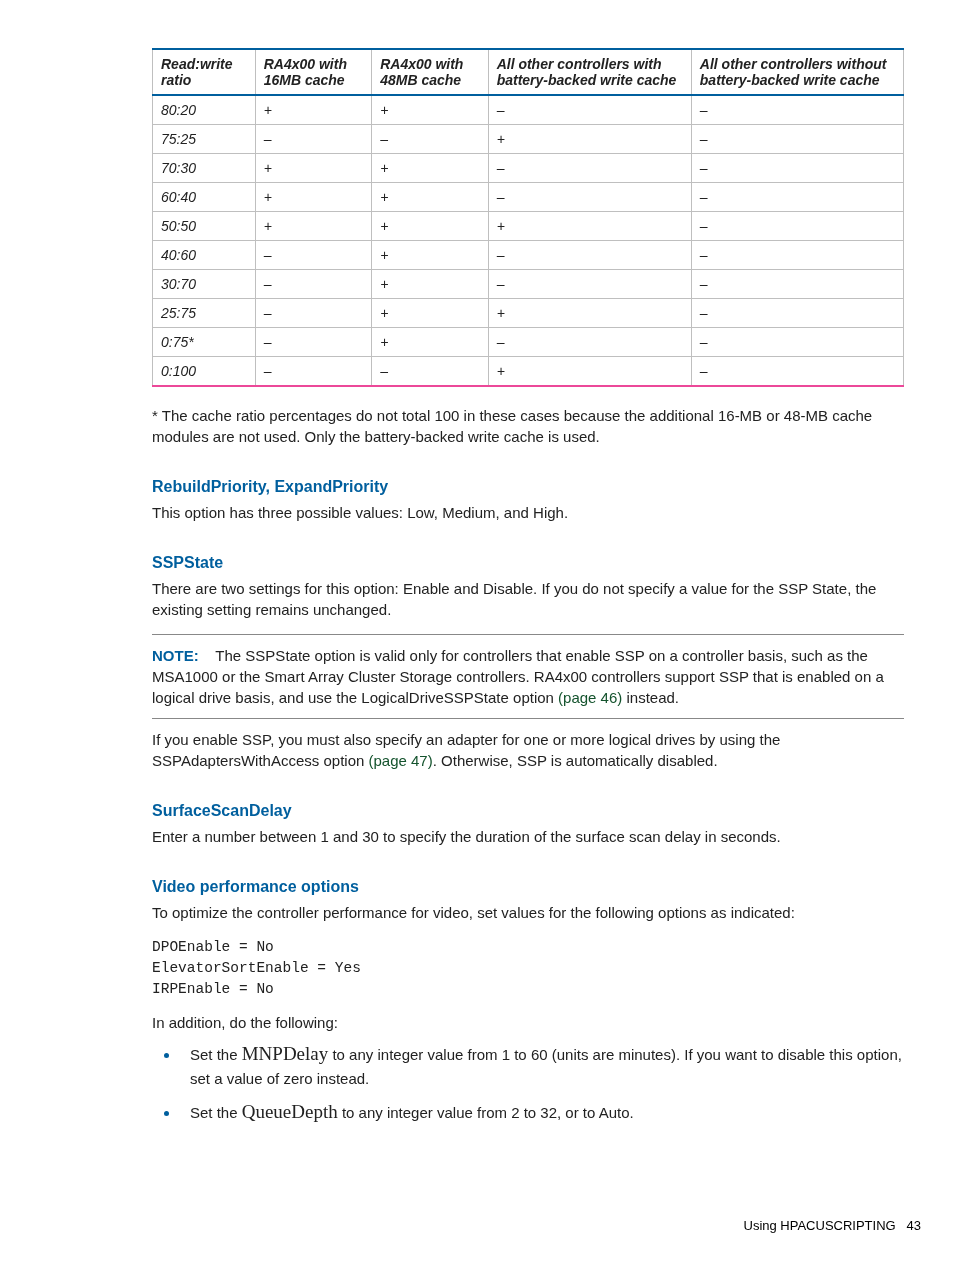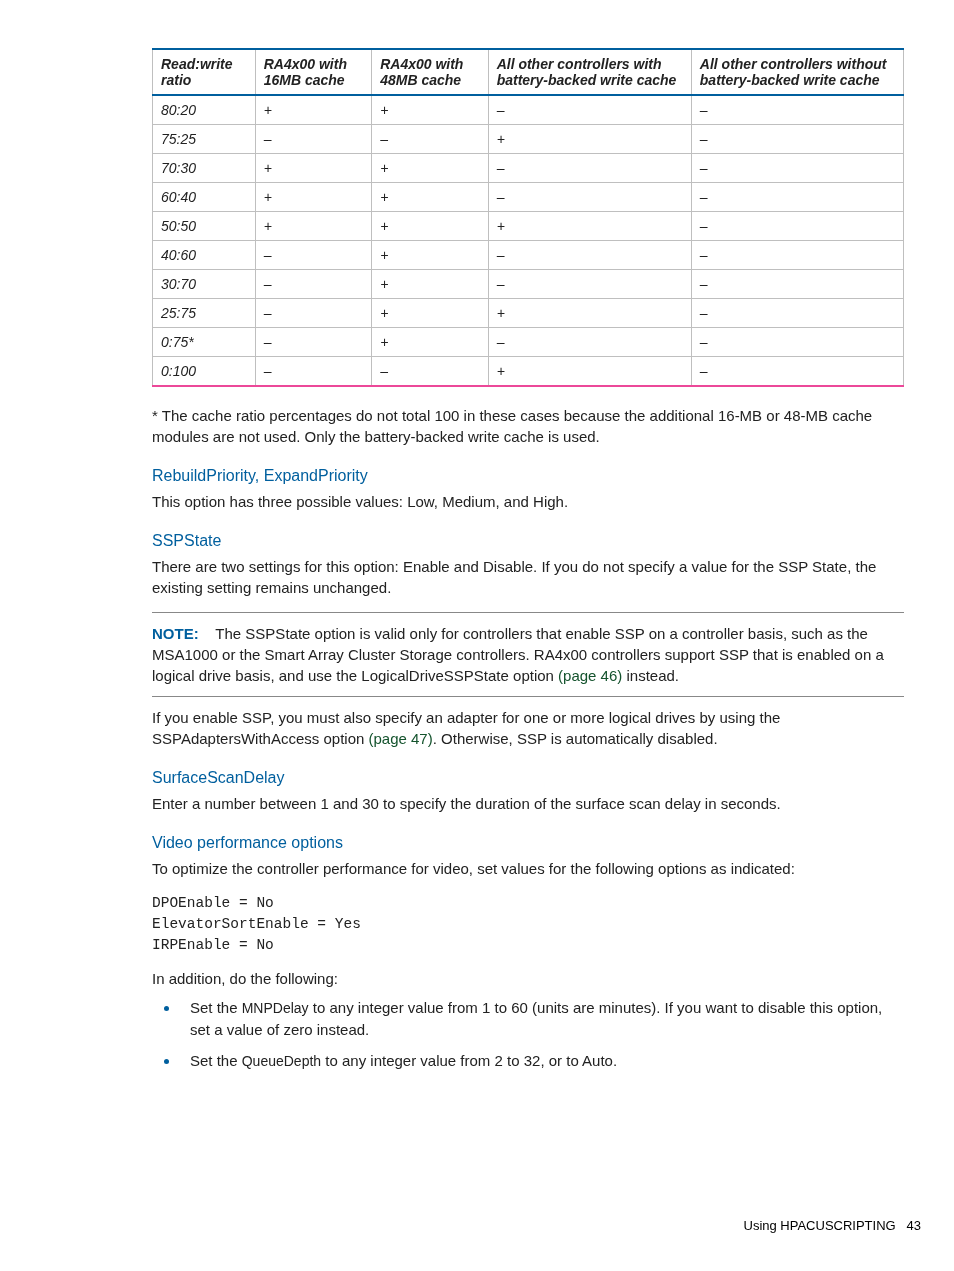--- a/index.html
+++ b/index.html
@@ -39,22 +39,22 @@
     border-bottom: 2px solid #ec4899;
   }
   .footnote {
     font-size: 15px;
     margin-bottom: 16px;
     line-height: 1.4;
   }
   .section-heading {
     color: #005F9E;
     font-size: 16px;
-    margin: 20px 0 6px 0;
-    font-weight: normal;
+    margin: 31px 0 6px 0;
+    font-weight: bold;
   }
   p {
     margin: 6px 0 14px 0;
     line-height: 1.4;
   }
   hr.note-rule {
     border: none;
     border-top: 1px solid #888;
     margin: 10px 0;
   }
@@ -83,22 +83,22 @@
   }
   ul.bullets li {
     margin-bottom: 10px;
     line-height: 1.4;
     padding-left: 10px;
   }
   ul.bullets li::marker {
     color: #005F9E;
   }
   .inline-code {
-    font-family: Liberation Sans, sans-serif;
-    font-size: 14px;
+    font-family: Liberation Serif, serif;
+    font-size: 19px;
   }
   .footer {
     position: absolute;
     bottom: 38px;
     right: 33px;
     font-size: 13px;
     color: #000000;
   }
 </style>
 </head>

